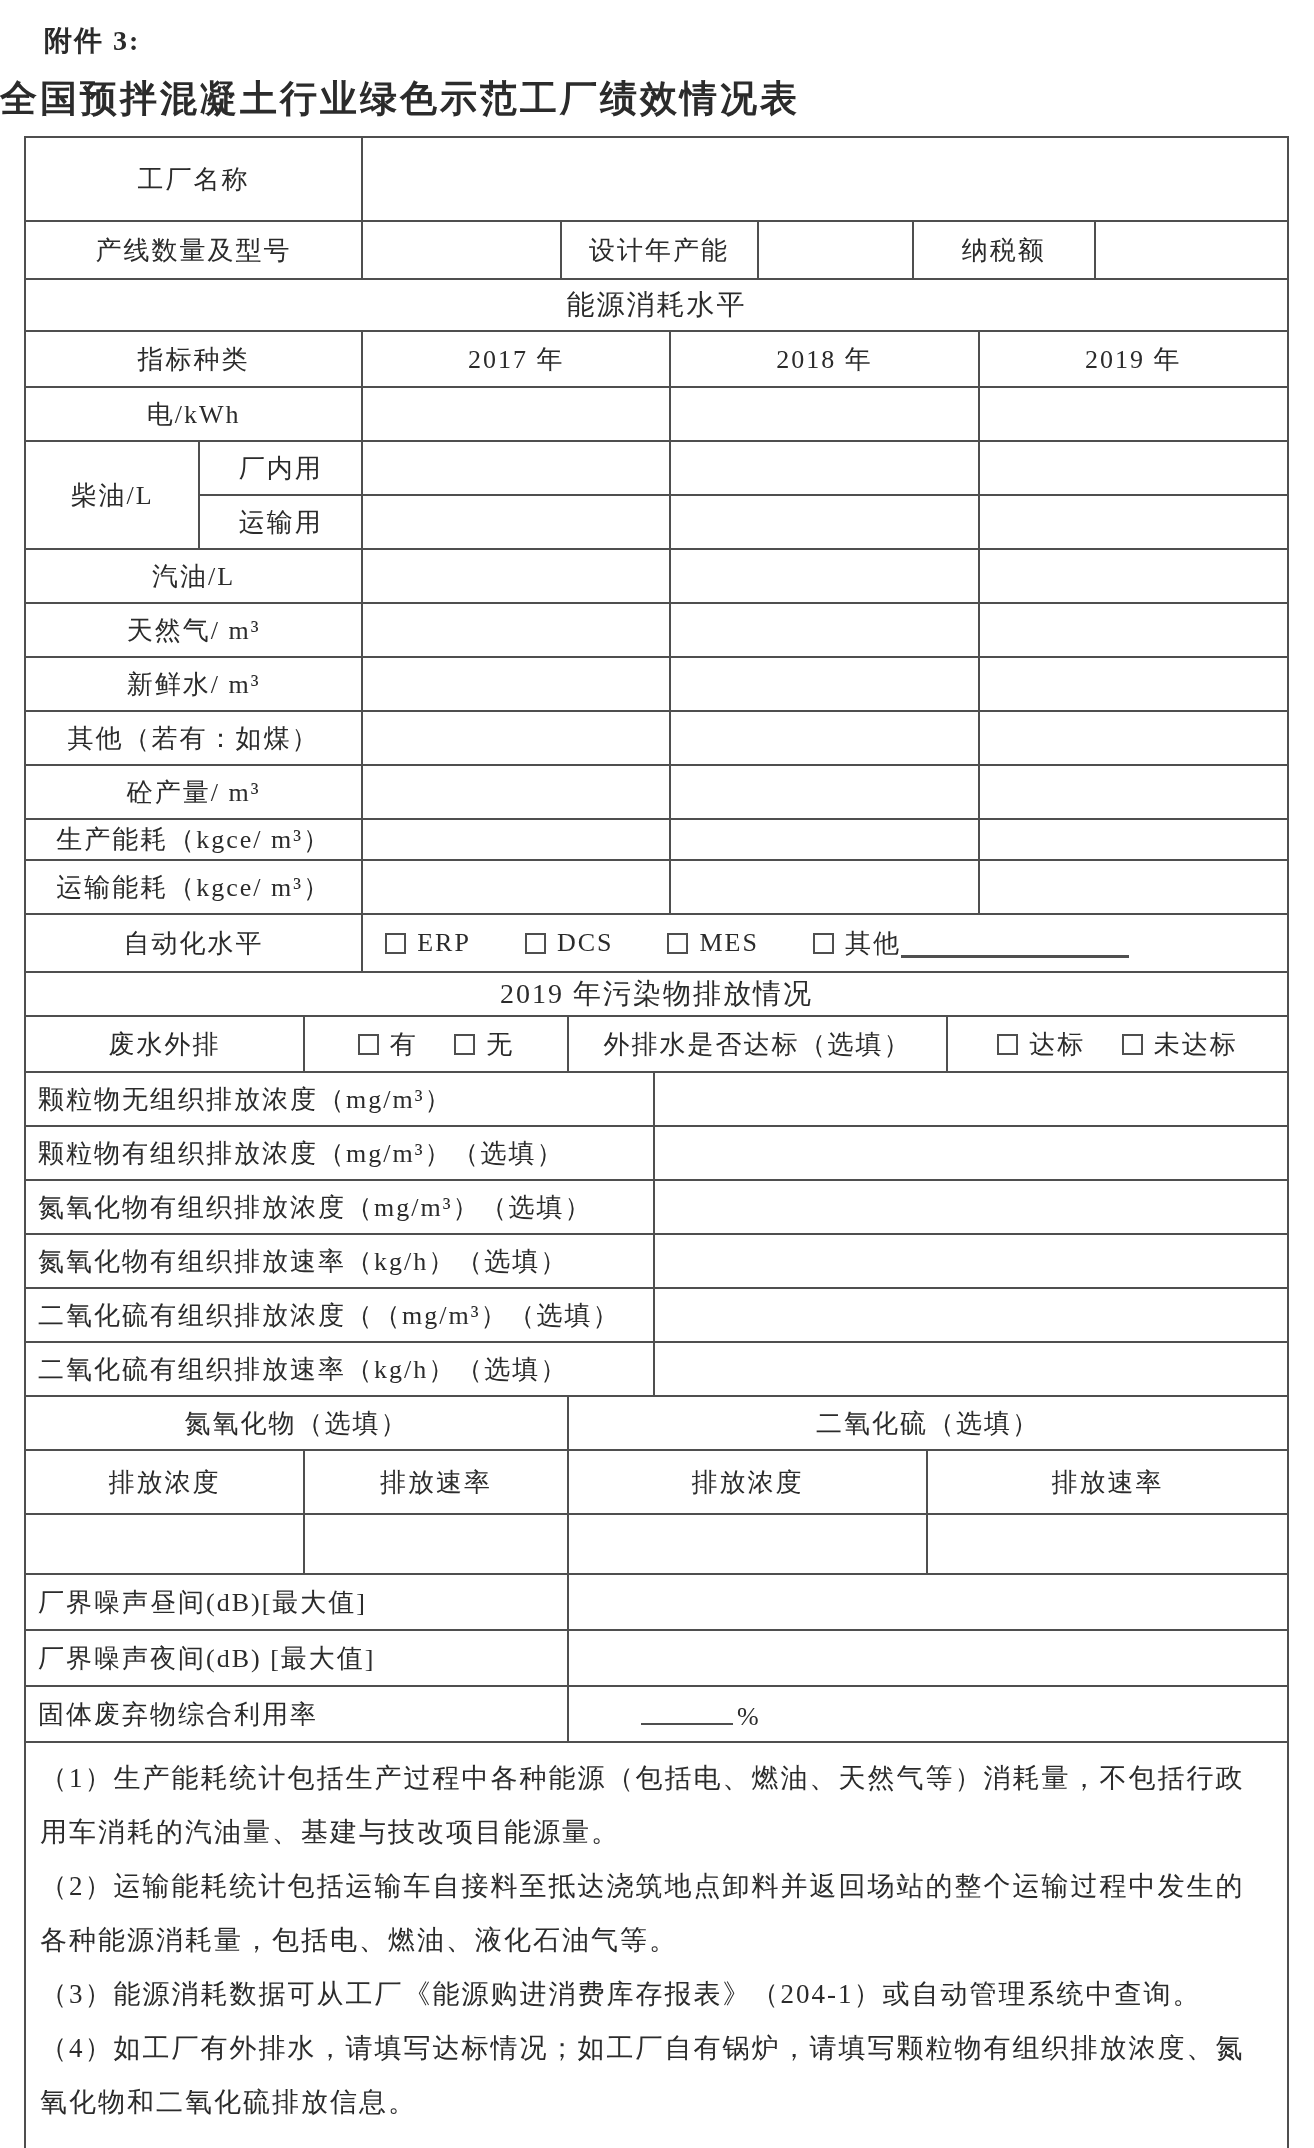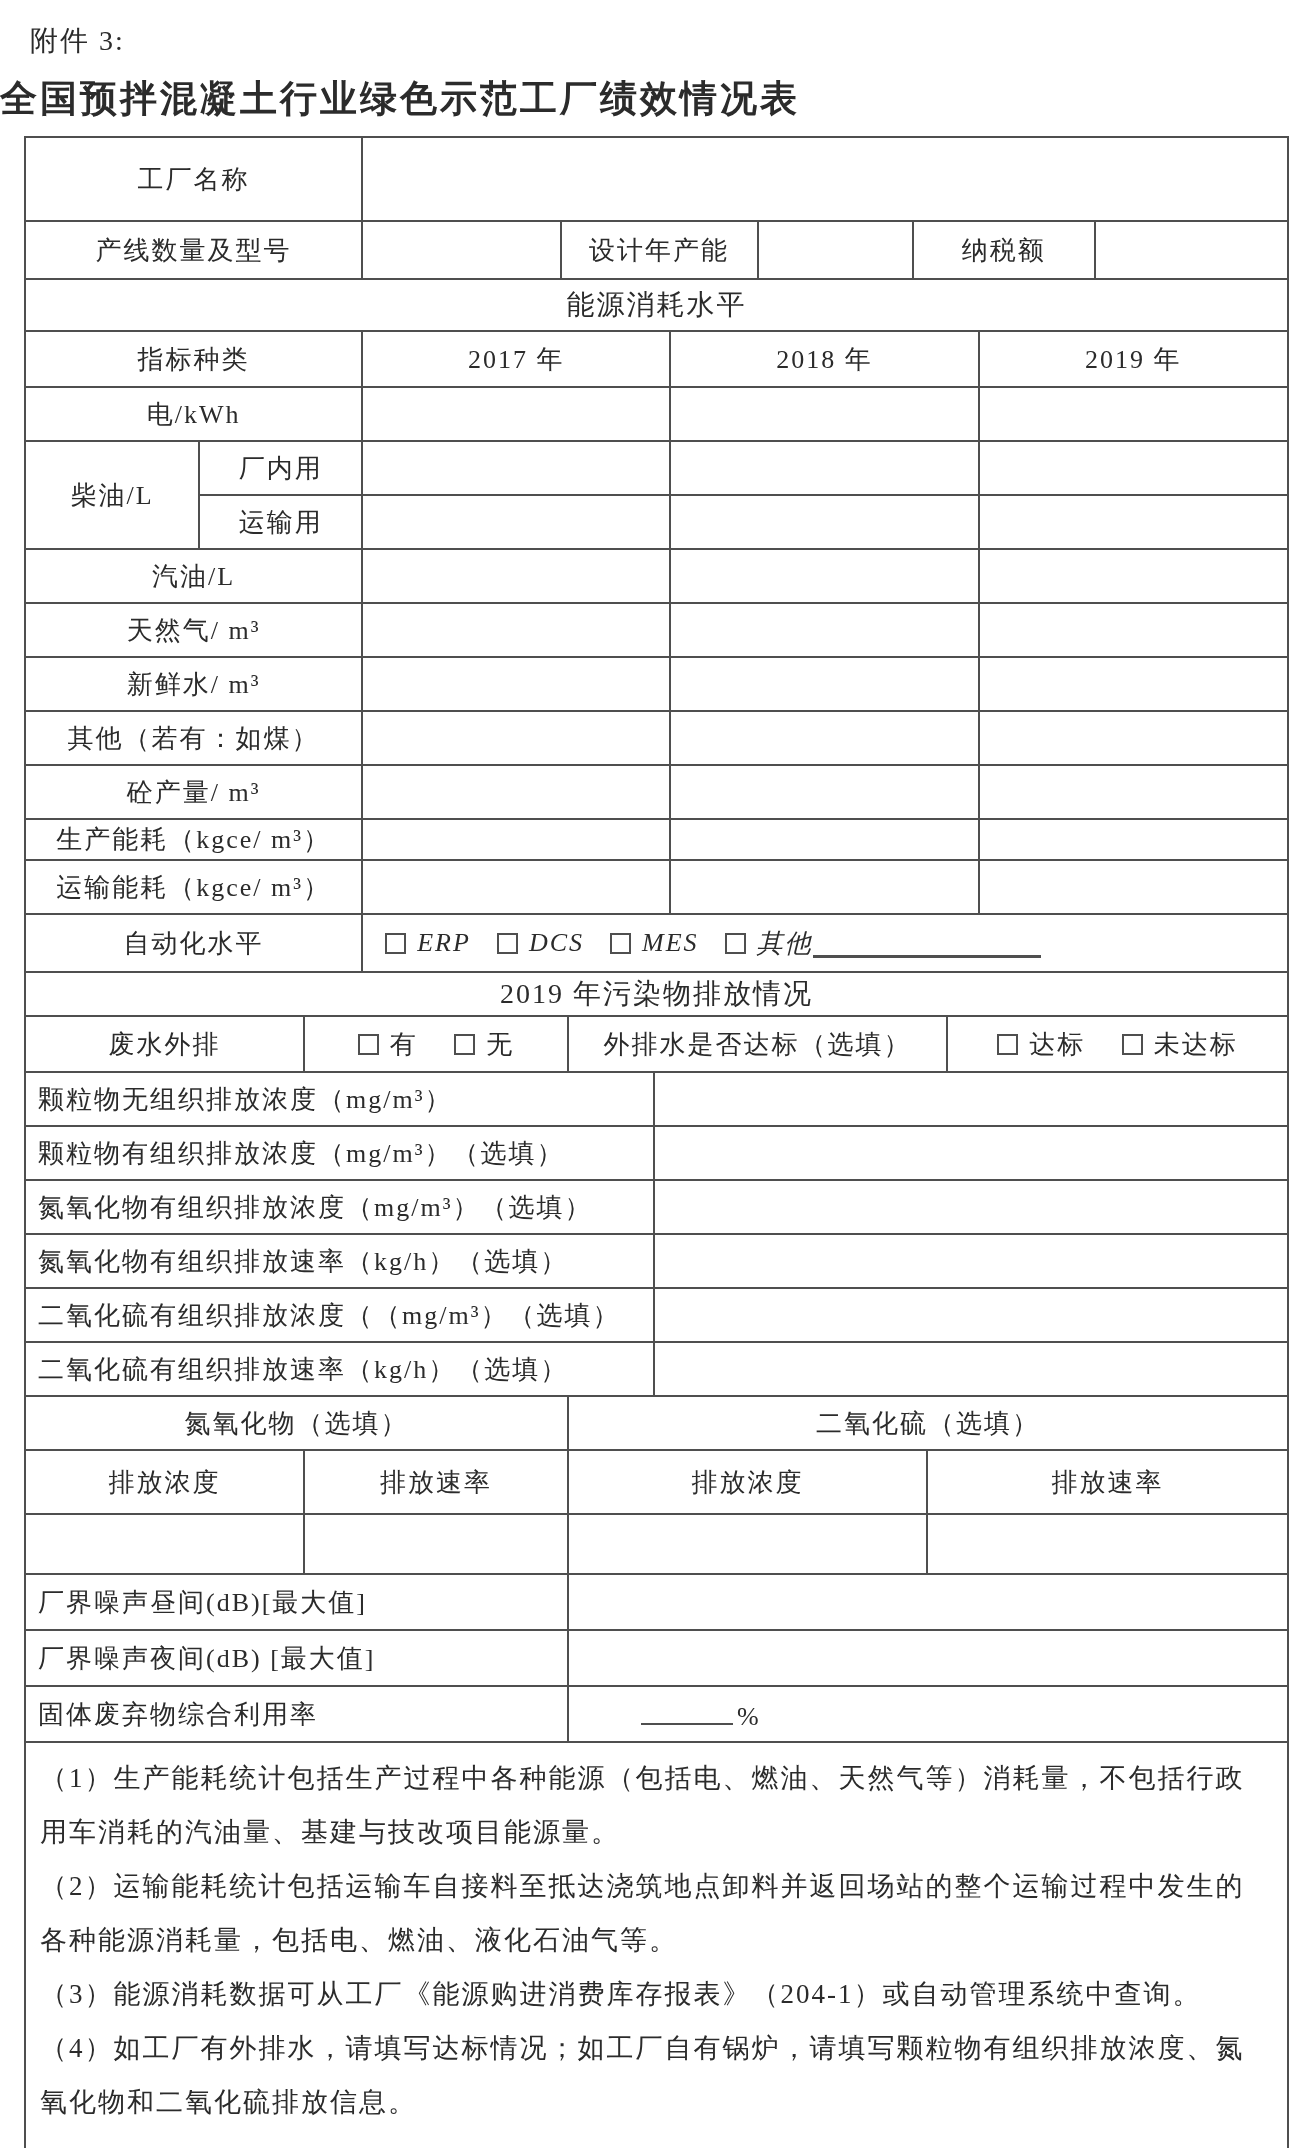--- a/index.html
+++ b/index.html
@@ -1,30 +1,30 @@
 <!DOCTYPE html>
 <html><head>
 <meta charset="utf-8">
 <style>
   html,body{margin:0;padding:0;background:#ffffff;}
   body{width:1314px;font-family:"Liberation Serif","DejaVu Serif",serif;color:#2b2b2b;}
   .doc{width:1314px;padding-top:22px;}
-  .attach{font-size:28px;font-weight:normal;margin:0 0 14px 30px;letter-spacing:2px;}
+  .attach{font-size:28px;font-weight:bold;margin:0 0 14px 44px;letter-spacing:2px;}
   .title{font-size:37px;font-weight:bold;text-align:left;margin:0 0 12px 0;letter-spacing:3px;}
   .ftable{width:1265px;margin-left:24px;}
   table.sec{width:100%;border-collapse:collapse;table-layout:fixed;}
   table.sec + table.sec, .notes{margin-top:-2px;}
   td{border:2px solid #4f4f4f;text-align:center;vertical-align:middle;
      font-size:26px;letter-spacing:2px;padding:2px 4px;overflow:hidden;}
   td.left{text-align:left;padding-left:12px;}
   td.hdr{font-size:28px;}
   .cb{display:inline-block;width:17px;height:17px;border:2px solid #4f4f4f;
       vertical-align:-1px;margin-right:11px;background:#fff;}
   .opt{display:inline-flex;align-items:center;margin-right:0;}
-  .autocell{display:flex;align-items:center;padding-left:18px;gap:26px;font-style:italic;}
+  .autocell{display:flex;align-items:center;padding-left:18px;gap:54px;}
   .uline{display:inline-block;width:228px;border-bottom:3px solid #4f4f4f;height:1em;}
   .uline-sm{display:inline-block;width:92px;border-bottom:2px solid #4f4f4f;height:1em;margin-right:4px;}
   .solidcell{text-align:left;padding-left:72px;}
   .notes{border:2px solid #4f4f4f;padding:8px 16px 20px 14px;}
   .notes p{margin:0;font-size:27px;line-height:2.0;letter-spacing:2px;text-align:left;}
   .wwgap{margin-right:28px;}
 </style>
 </head>
 <body>
 

